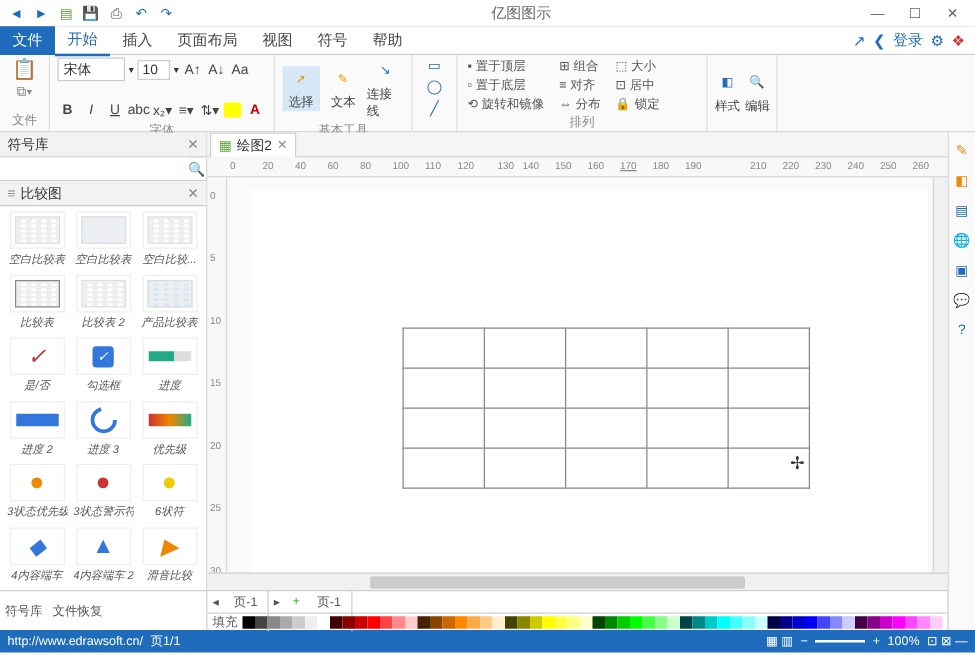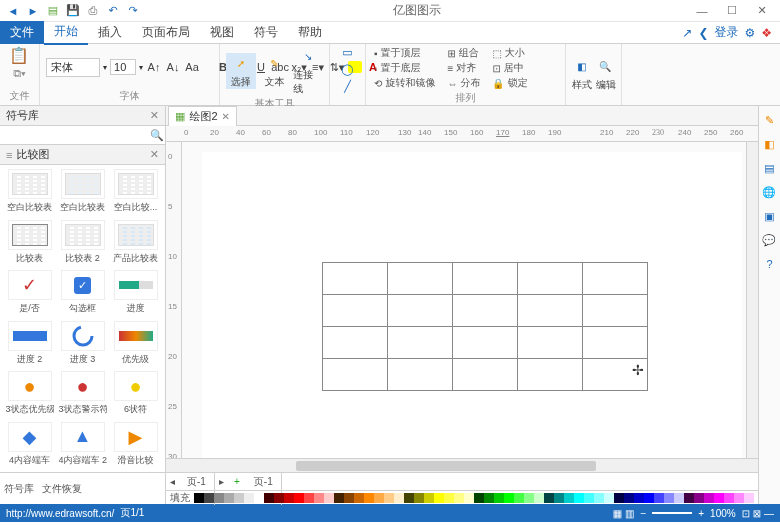--- a/index.html
+++ b/index.html
@@ -12,38 +12,38 @@
 .wincontrols span { width: 28px; height: 18px; display: flex; align-items: center; justify-content: center; color: #666; font-size: 11px; }
 .tabbar { height: 22px; display: flex; align-items: center; background: #fff; border-bottom: 1px solid #d0d0d0; }
 .tab-file { background: #1e6cbb; color: #fff; padding: 3px 10px; font-size: 12px; }
 .tab { padding: 3px 10px; font-size: 12px; color: #444; cursor: pointer; }
 .tab.active { color: #1e6cbb; border-bottom: 2px solid #1e6cbb; }
 .tabright { margin-left: auto; display: flex; gap: 6px; padding-right: 8px; color: #1e6cbb; font-size: 12px; align-items: center; }
 .ribbon { height: 62px; background: #fafafa; border-bottom: 1px solid #d0d0d0; display: flex; }
 .rgroup { border-right: 1px solid #e0e0e0; padding: 2px 6px; display: flex; flex-direction: column; }
 .rgroup-body { flex: 1; display: flex; align-items: center; gap: 4px; }
 .rgroup-label { text-align: center; font-size: 10px; color: #888; padding-top: 1px; }
-.font-controls { display: flex; flex-direction: row; gap: 15px; }
+.font-controls { display: flex; flex-direction: column; gap: 15px; }
 .font-row { display: flex; gap: 3px; align-items: center; }
 .font-name { border: 1px solid #ccc; padding: 1px 4px; font-size: 11px; width: 54px; background: #fff; }
 .font-size { border: 1px solid #ccc; padding: 1px 3px; font-size: 11px; width: 26px; background: #fff; }
 .btn-small { width: 16px; height: 16px; display: flex; align-items: center; justify-content: center; font-size: 11px; color: #444; border-radius: 2px; }
 .bigbtn { display: flex; flex-direction: column; align-items: center; justify-content: center; width: 34px; font-size: 10px; color: #444; gap: 2px; }
 .bigbtn .ico { width: 20px; height: 20px; display: flex; align-items: center; justify-content: center; }
 .arrange-col { display: flex; flex-direction: column; gap: 1px; font-size: 10px; color: #555; }
 .arrange-col div { display: flex; align-items: center; gap: 3px; padding: 0 2px; }
 .main { display: flex; height: 398px; position: relative; }
 .sidepanel { width: 166px; border-right: 1px solid #d0d0d0; display: flex; flex-direction: column; }
 .panel-head { height: 20px; background: #f2f2f2; border-bottom: 1px solid #d0d0d0; display: flex; align-items: center; padding: 0 6px; font-size: 11px; }
 .panel-head .close { margin-left: auto; color: #888; cursor: pointer; }
 .search-row { display: flex; border-bottom: 1px solid #d0d0d0; }
 .search-row input { flex: 1; border: none; padding: 3px 4px; font-size: 11px; outline: none; }
 .search-row .sbtn { width: 22px; display: flex; align-items: center; justify-content: center; color: #1e6cbb; }
 .shapes { flex: 1; overflow-y: auto; padding: 4px; display: grid; grid-template-columns: repeat(3, 1fr); gap: 4px 2px; }
-.shape { display: flex; flex-direction: column; align-items: center; gap: 2px; cursor: pointer; }
+.shape { display: flex; flex-direction: column; align-items: center; gap: 2px; cursor: pointer; font-style: italic; }
 .shape .thumb { width: 44px; height: 30px; border: 1px solid #eee; display: flex; align-items: center; justify-content: center; background: #fff; }
 .shape .lbl { font-size: 9px; color: #555; text-align: center; white-space: nowrap; overflow: hidden; width: 48px; }
 .bottom-tabs { height: 32px; border-top: 1px solid #d0d0d0; display: flex; flex-direction: column; }
 .bottom-tabs .row { flex: 1; display: flex; align-items: center; padding: 0 4px; font-size: 10px; color: #555; gap: 8px; }
 .canvas-area { flex: 1; display: flex; flex-direction: column; position: relative; }
 .doctab-row { height: 20px; background: #f5f5f5; border-bottom: 1px solid #d0d0d0; display: flex; align-items: center; }
 .doctab { background: #fff; border: 1px solid #d0d0d0; border-bottom: none; padding: 2px 6px; font-size: 11px; display: flex; align-items: center; gap: 4px; margin-left: 2px; }
 .doctab .x { color: #888; font-size: 10px; }
 .ruler-h { height: 16px; background: #f8f8f8; border-bottom: 1px solid #d0d0d0; position: relative; font-size: 8px; color: #888; overflow: hidden; }
 .ruler-h span { position: absolute; top: 2px; }
@@ -390,21 +390,21 @@
         <span style="left: 232px;">130</span>
         <span style="left: 252px;">140</span>
         <span style="left: 278px;">150</span>
         <span style="left: 304px;">160</span>
         <span style="left: 330px; text-decoration: underline;">170</span>
         <span style="left: 356px; text-align: right;">180</span>
         <span style="left: 382px;">190</span>
         <span style="left: 408px; margin-top: 19px;">200</span>
         <span style="left: 434px;">210</span>
         <span style="left: 460px;">220</span>
-        <span style="left: 486px; font-family: Liberation Serif, serif;">230</span>
+        <span style="left: 486px;">230</span>
         <span style="left: 512px;">240</span>
         <span style="left: 538px;">250</span>
         <span style="left: 564px;">260</span>
       </div>
     <div class="canvas-wrap">
       <div class="ruler-v" id="ruler-v">
           <span style="top: 10px;">0</span>
           <span style="top: 60px;">5</span>
           <span style="top: 110px;">10</span>
           <span style="top: 160px;">15</span>

